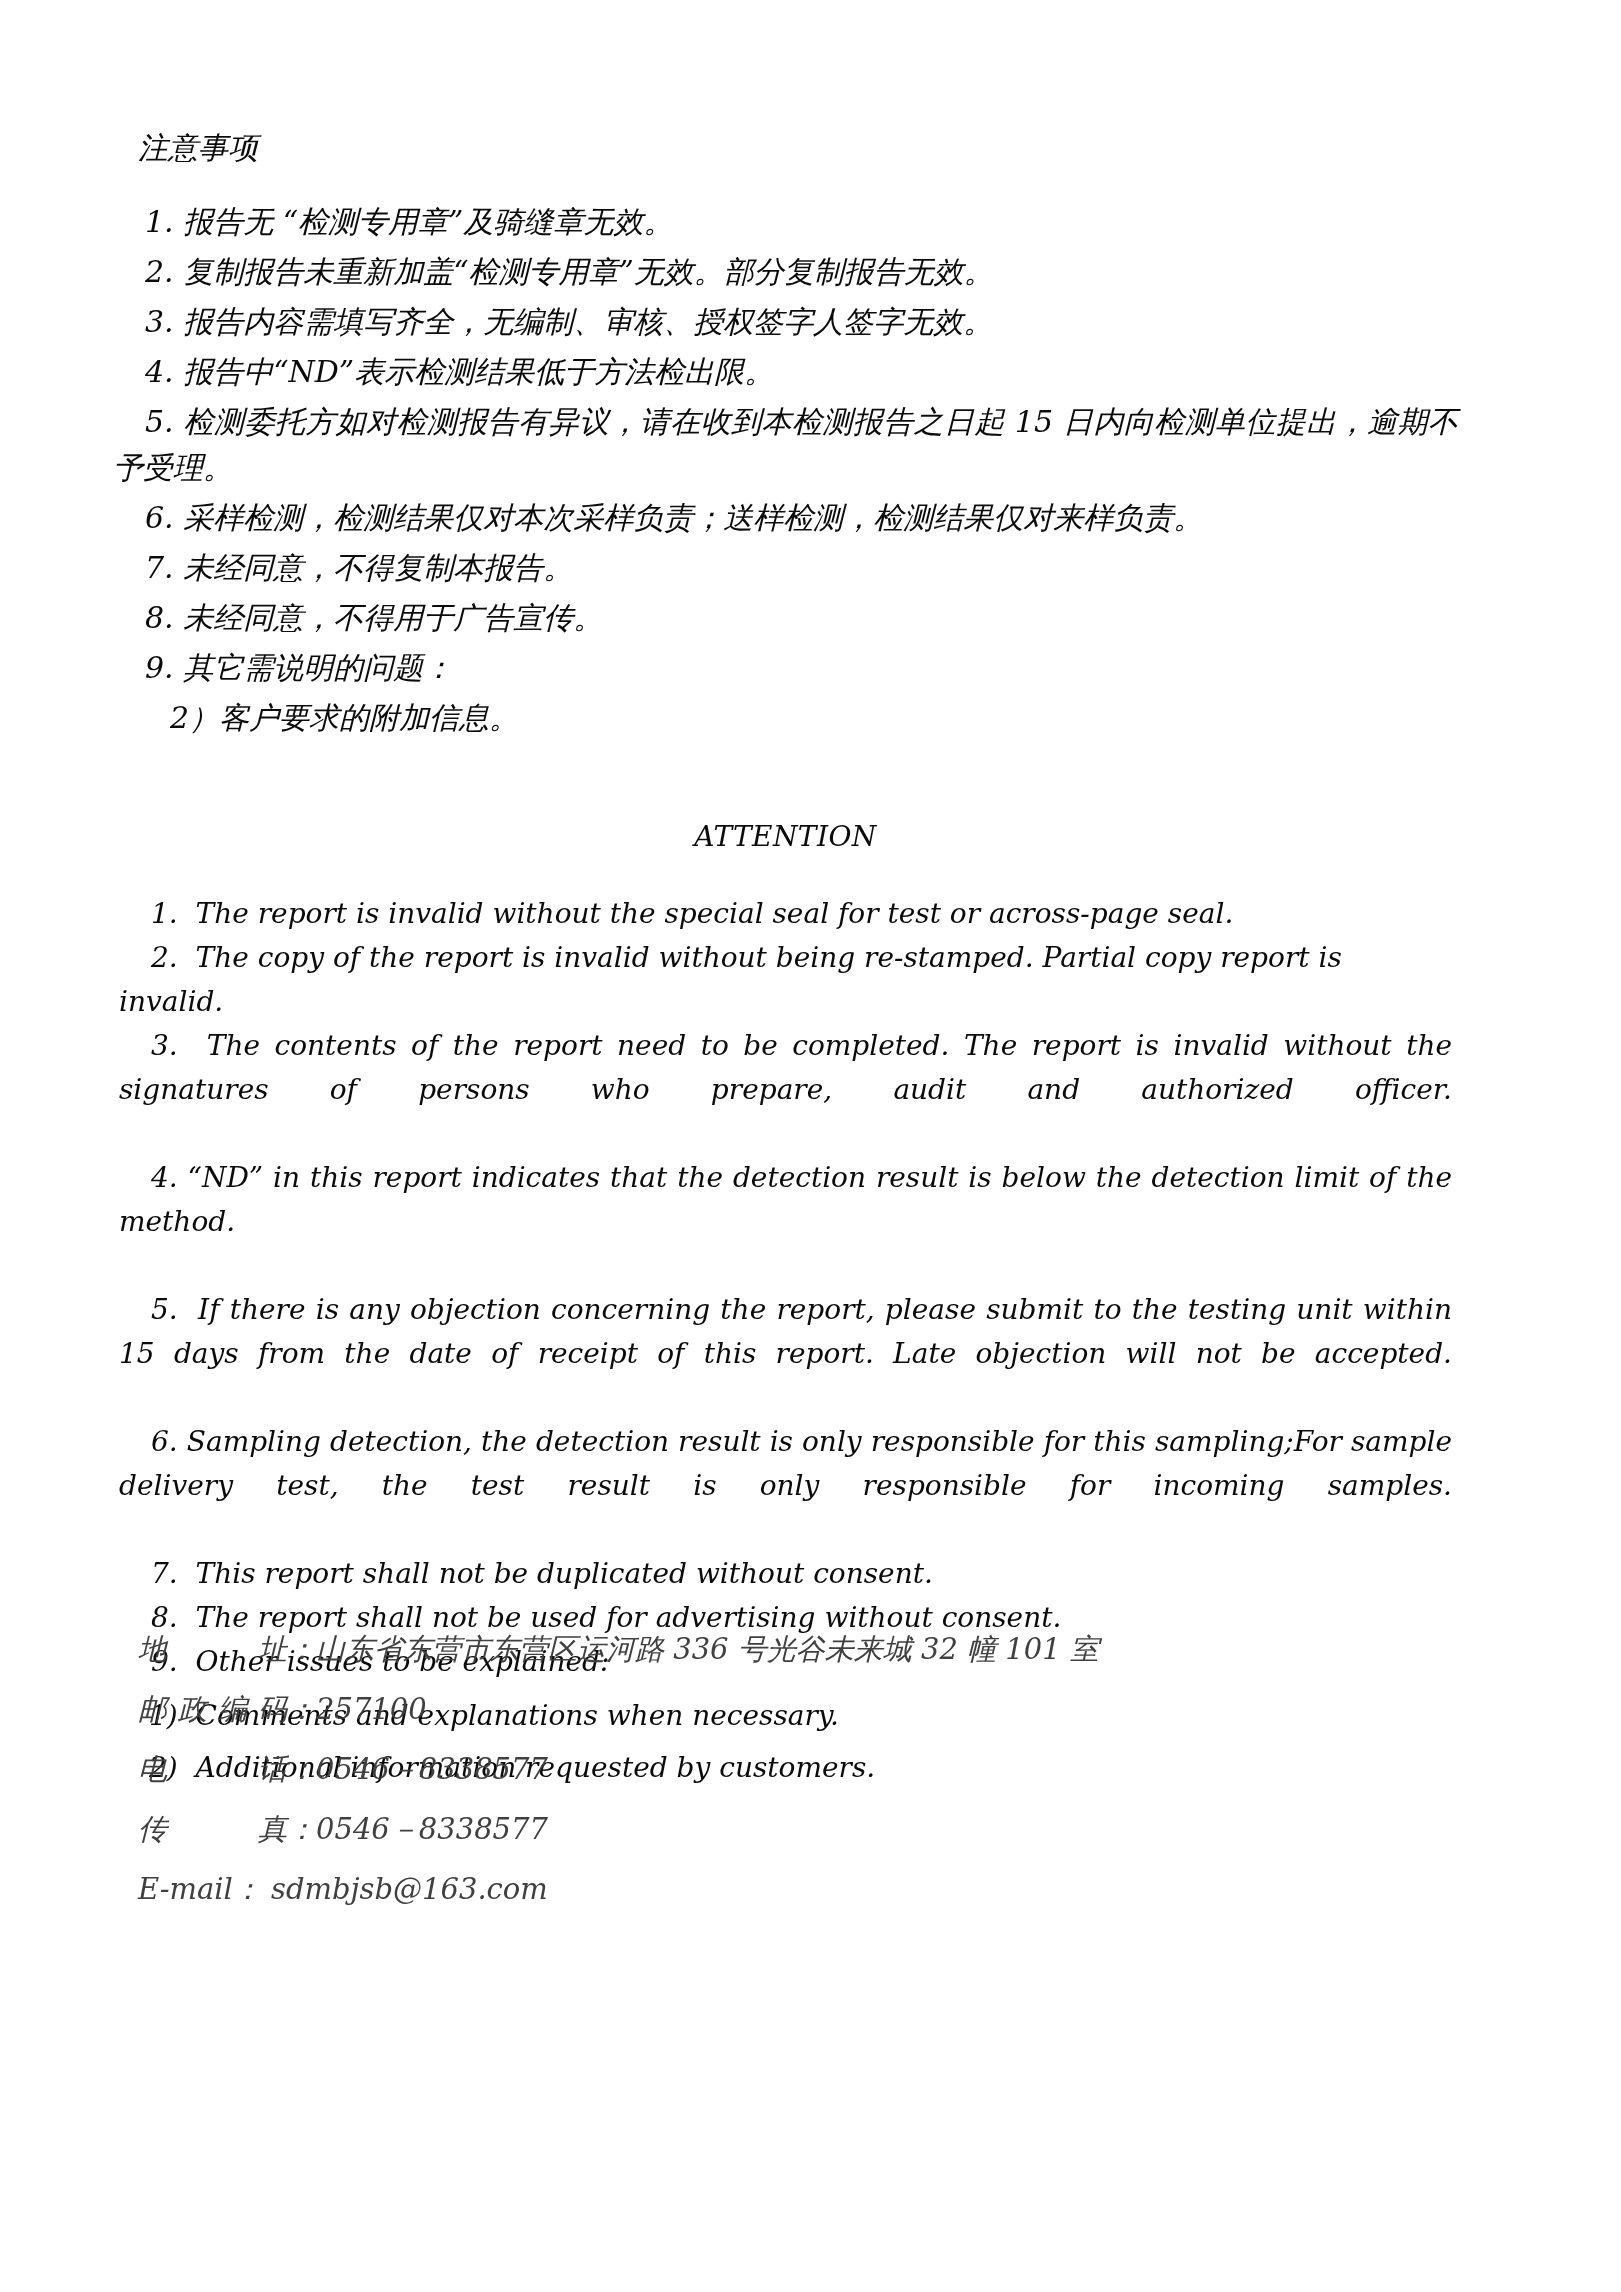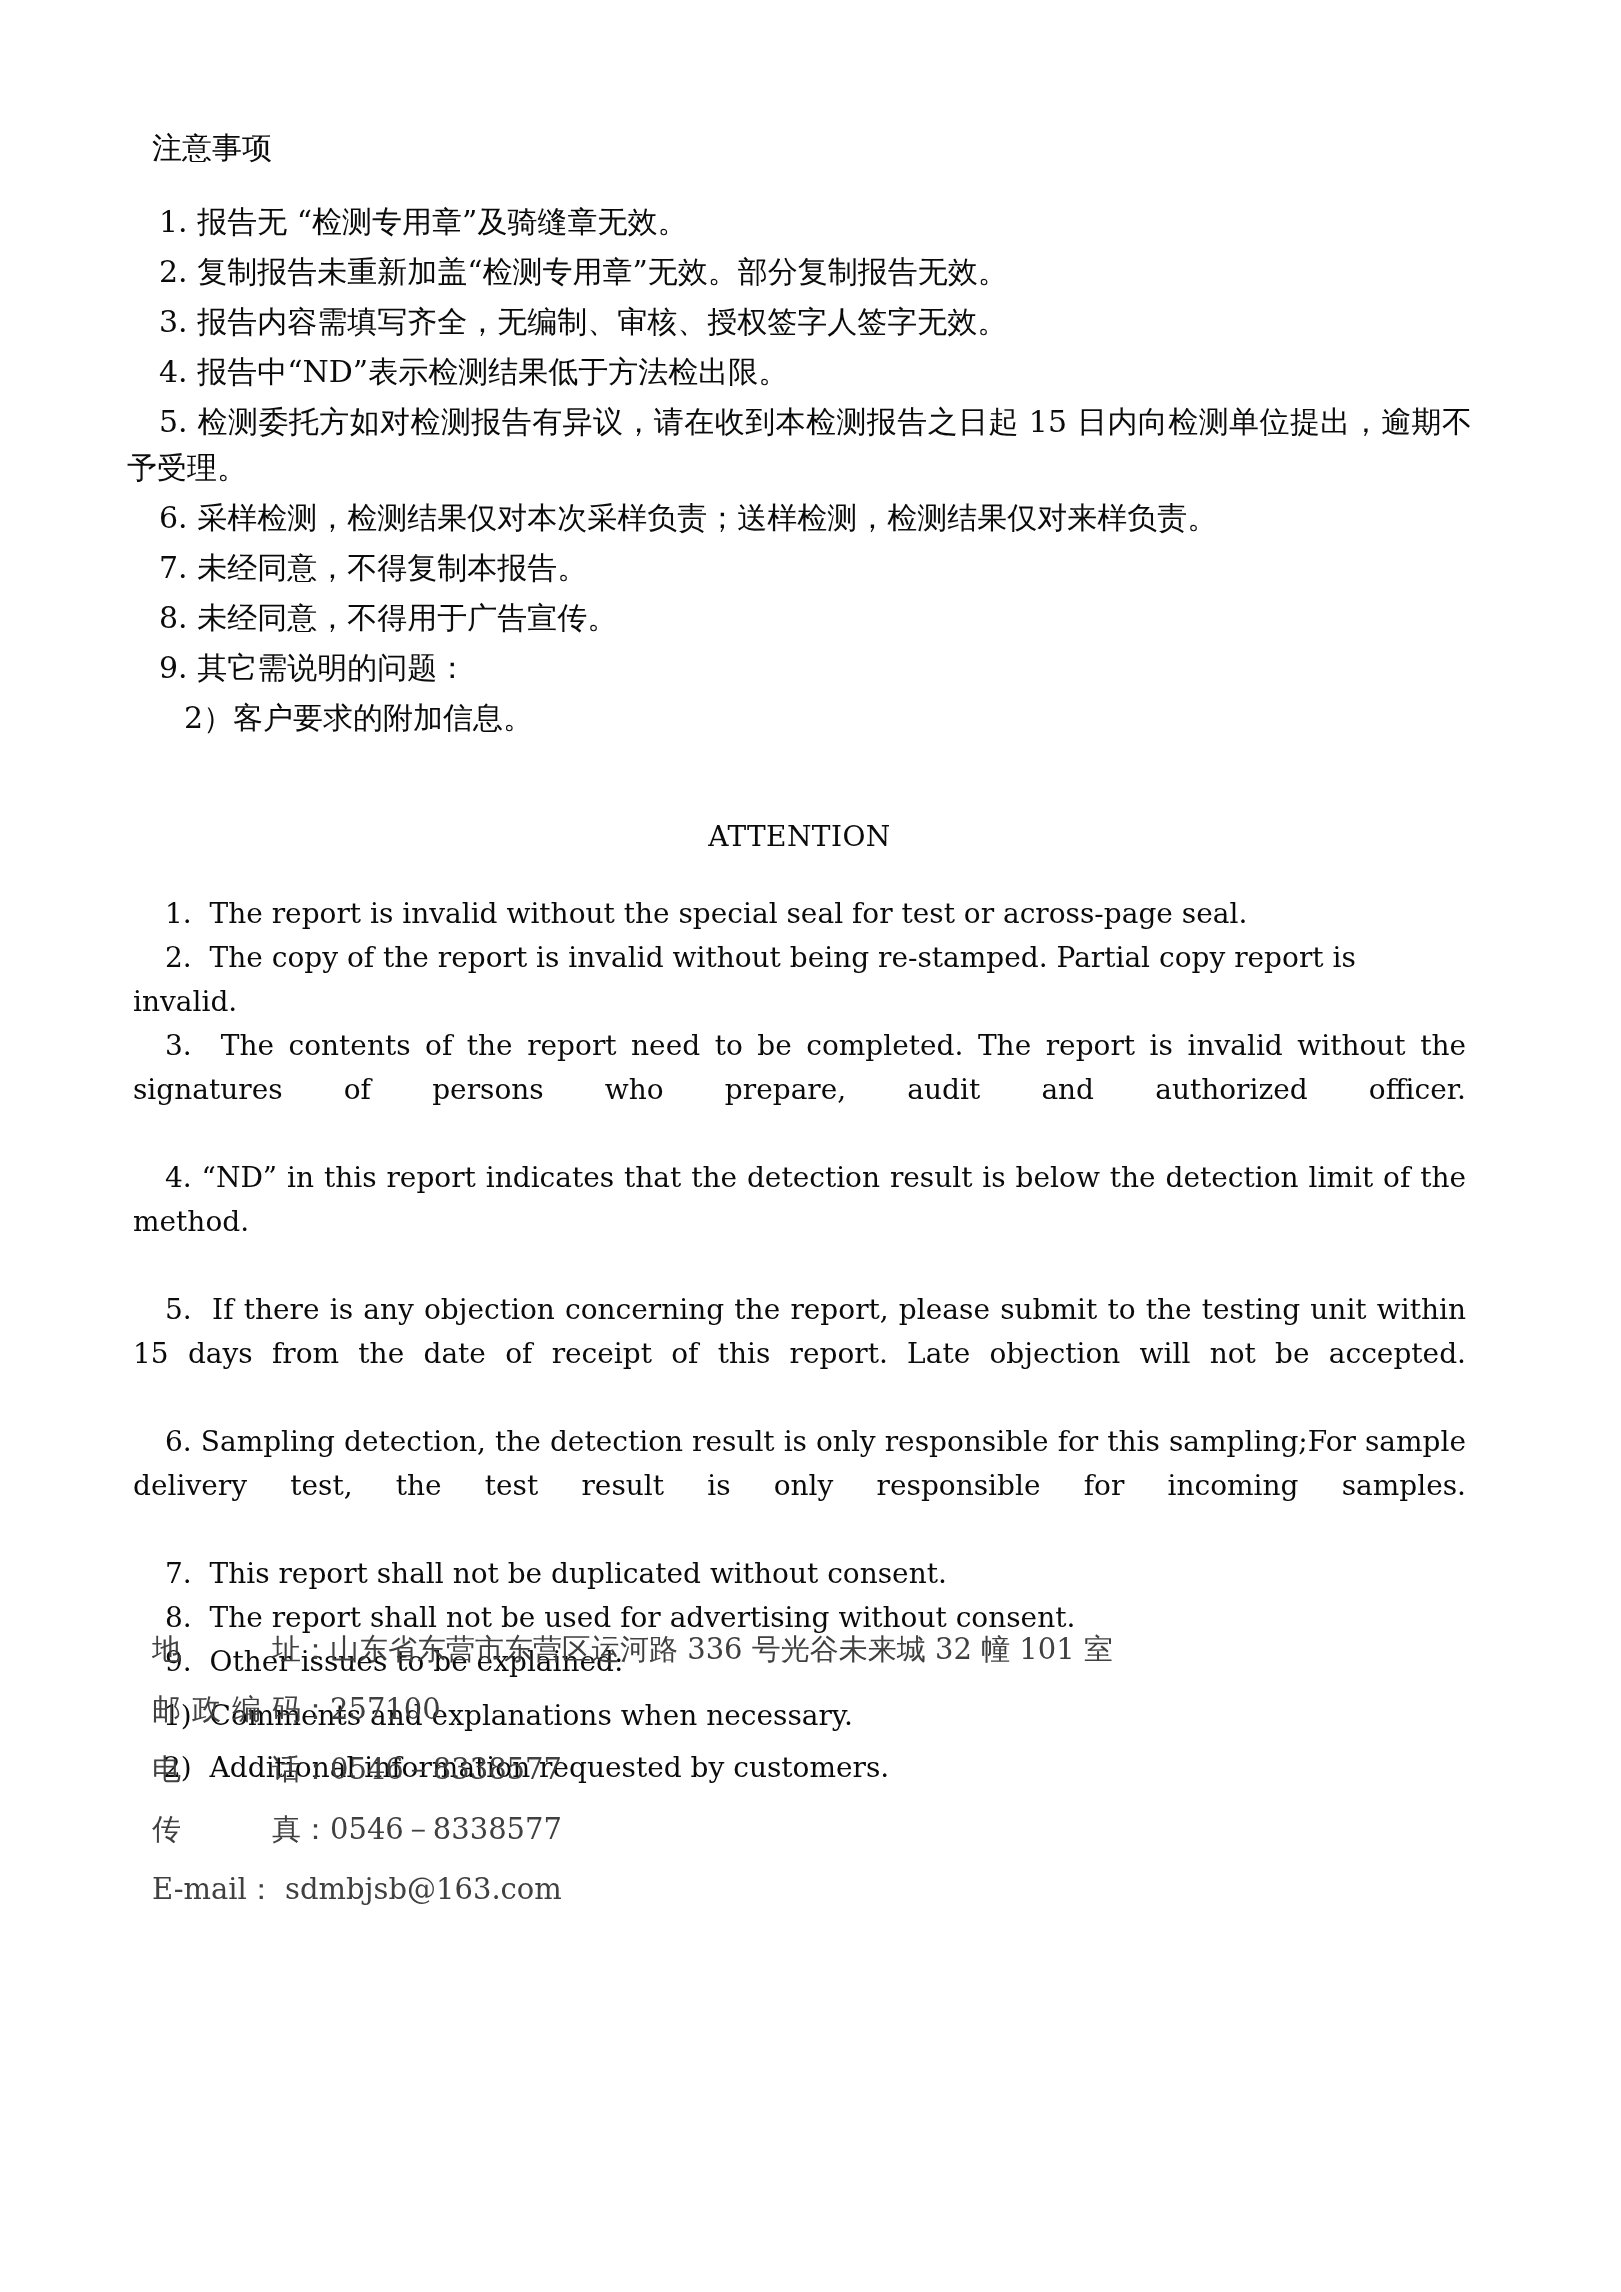--- a/index.html
+++ b/index.html
@@ -22,23 +22,24 @@
     left: 0;
     top: 0;
     width: 1621px;
     height: 2293px;
     background: #ffffff;
   }
 
   
   .column {
     position: absolute;
-    left: 123px;
+    left: 109px;
     top: 0;
     width: 1353px;
+    font-style: italic;
   }
 
   
   .cjk {
     font-family: "DejaVu Serif", "Liberation Serif", serif;
     font-size: 30px;
     line-height: 46px;
     color: #0b0b0b;
   }
   .cjk-heading {

